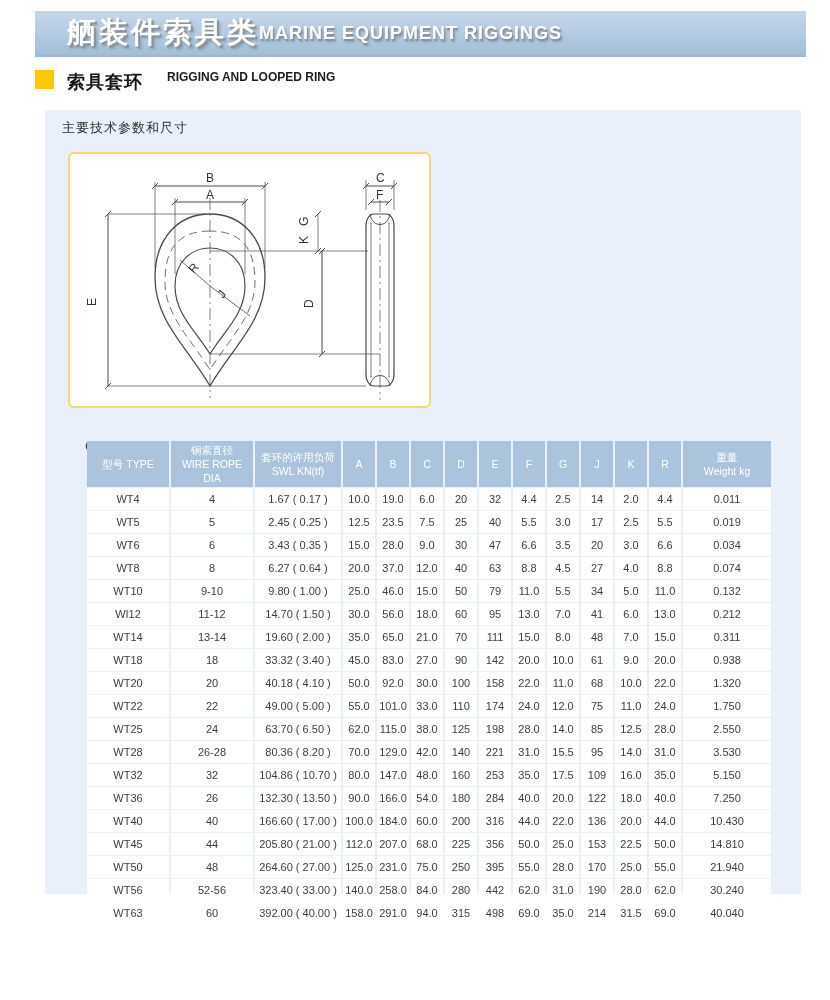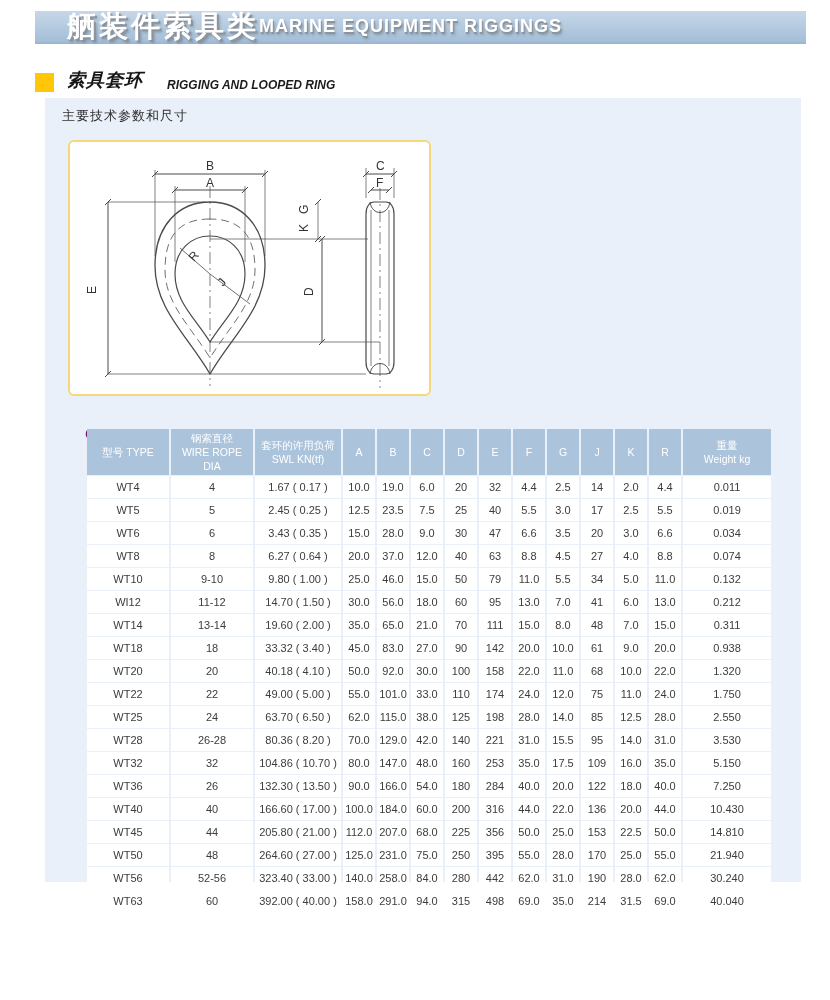--- a/index.html
+++ b/index.html
@@ -2,44 +2,44 @@
 <html><head>
 <meta charset="utf-8">
 <style>
   html,body{margin:0;padding:0;}
   body{
     width:830px;height:1000px;background:#ffffff;position:relative;
     font-family:"Liberation Sans","DejaVu Sans",sans-serif;
     -webkit-font-smoothing:antialiased;
   }
   .banner{
-    position:absolute;left:35px;top:11px;width:771px;height:33px;
+    position:absolute;left:35px;top:11px;width:771px;height:46px;
     background:linear-gradient(180deg,#c7d7e8 0%,#b3cadf 55%,#a4bed8 100%);
     border-bottom:2px solid #9db7d2;
     display:flex;align-items:center;padding-left:32px;box-sizing:border-box;
   }
   .banner-zh{
     font-size:29px;font-weight:bold;color:#ffffff;letter-spacing:3px;
     text-shadow:2px 2px 0 #8d939b,3px 3px 3px rgba(0,0,0,.25);
     white-space:nowrap;
   }
   .banner-en{
     font-size:18px;font-weight:bold;color:#ffffff;letter-spacing:1px;
     text-shadow:1px 2px 0 #8d939b,2px 3px 3px rgba(0,0,0,.25);
     white-space:nowrap;
   }
   .section{
     position:absolute;left:35px;top:70px;height:22px;
-    display:flex;align-items:flex-end;font-style:italic;
+    display:flex;align-items:flex-start;
   }
   .bullet{width:19px;height:19px;background:#ffc60a;}
   .sec-zh{font-size:18px;font-weight:bold;color:#151515;margin-left:13px;letter-spacing:1px;white-space:nowrap;}
   .sec-en{font-size:12px;font-weight:bold;color:#1b1b1b;margin-left:24px;white-space:nowrap;}
   .content{
-    position:absolute;left:45px;top:98px;width:756px;height:784px;
+    position:absolute;left:45px;top:110px;width:756px;height:784px;
     background:#e9f0f9;
   }
   .intro{padding:9px 0 0 17px;}
   .intro-zh{font-size:13px;color:#2e2e2e;line-height:18px;letter-spacing:1px;}
   .intro-en{font-size:12px;color:#3a3a3a;line-height:17px;}
   .diagram-box{
     position:absolute;left:23px;top:42px;width:359px;height:252px;
     background:#ffffff;border:2px solid #f6d87c;border-radius:6px;box-sizing:content-box;
   }
   .standard{

